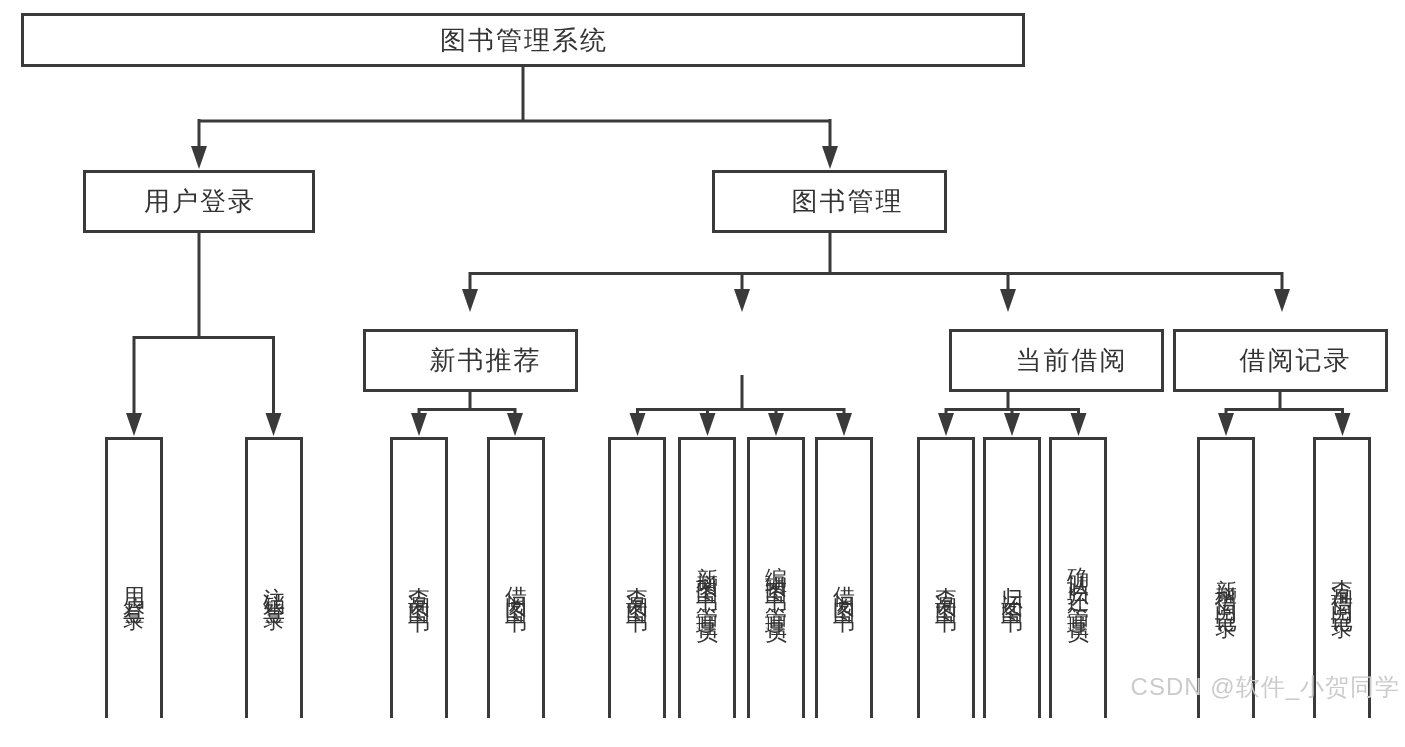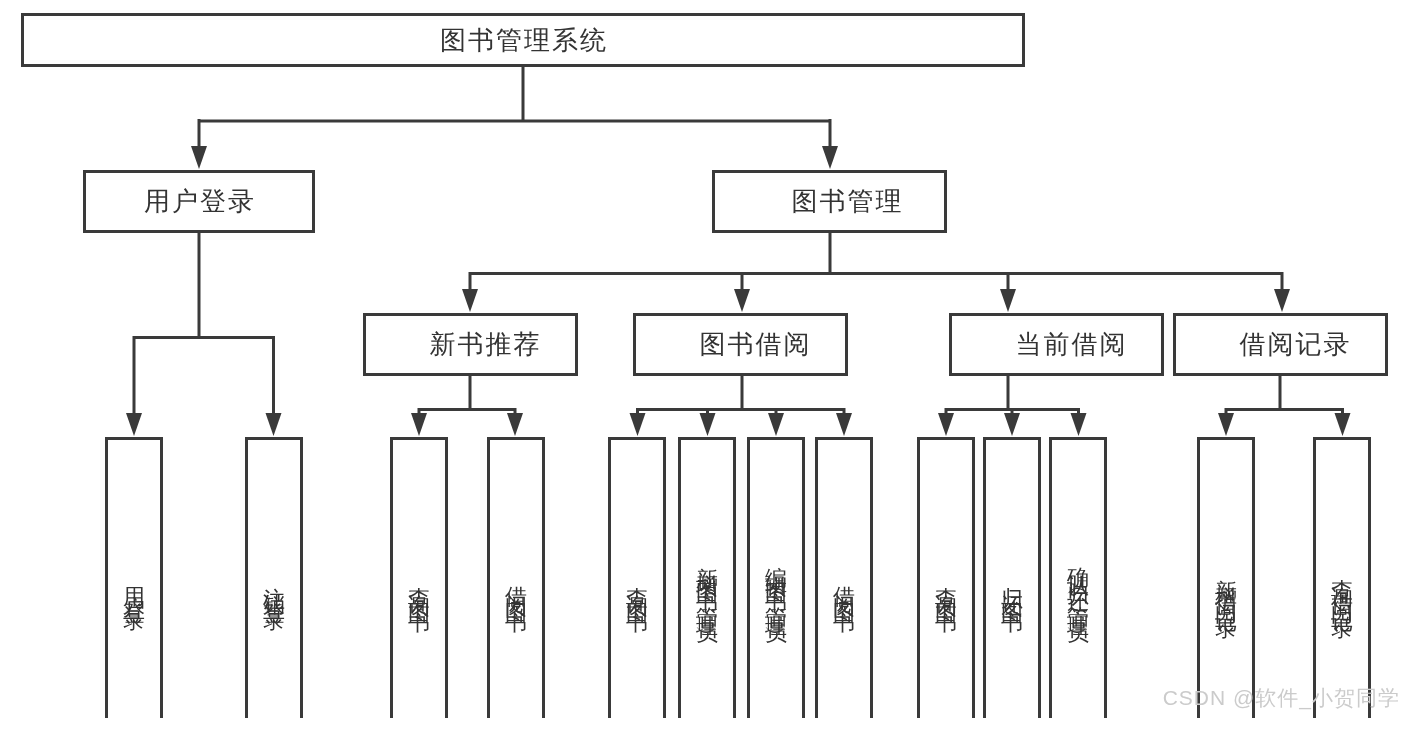--- a/index.html
+++ b/index.html
@@ -31,21 +31,21 @@
     letter-spacing:8px;
     line-height:1;
     white-space:nowrap;
   }
   
   #n-root{left:21px;top:13px;width:1004px;height:54px;}
   
   #n-user-login{left:83px;top:170px;width:232px;height:63px;}
   #n-book-management{left:712px;top:170px;width:235px;height:63px;padding-left:34px;}
   
-  .l3{top:313px;width:215px;height:63px;padding-left:28px;}
+  .l3{top:329px;width:215px;height:63px;padding-left:28px;}
   #n-new-book-recommend{left:363px;}
   #n-book-borrowing{left:633px;}
   #n-current-borrowing{left:902px;margin-left:47px;}
   #n-borrowing-records{left:1173px;}
   
   .leaf{top:437px;width:58px;height:296px;}
   #n-leaf-user-login{left:105px;}
   #n-leaf-logout{left:245px;}
   #n-leaf-query-books-1{left:390px;}
   #n-leaf-borrow-books-1{left:487px;}
@@ -53,22 +53,22 @@
   #n-leaf-add-books{left:678px;}
   #n-leaf-edit-books{left:747px;}
   #n-leaf-borrow-books-2{left:815px;}
   #n-leaf-query-books-3{left:917px;}
   #n-leaf-return-books{left:983px;}
   #n-leaf-confirm-return{left:1049px;}
   #n-leaf-add-record{left:1197px;}
   #n-leaf-query-record{left:1313px;}
   
   #watermark{
-    position:absolute;right:5px;bottom:6px;
-    font-size:21px;letter-spacing:1px;
+    position:absolute;right:5px;bottom:15px;
+    font-size:24px;letter-spacing:1px;
     color:var(--watermark,#cbcbcb);
     z-index:5;white-space:nowrap;
   }
 </style>
 </head>
 <body>
 
 <div id="stage">
 
   <svg id="connectors" viewBox="0 0 1405 747" fill="none" stroke="currentColor" stroke-width="3">
@@ -121,23 +121,20 @@
   <div class="node" id="n-user-login">
     <span class="hlabel">用户登录</span>
   </div>
   <div class="node" id="n-book-management">
     <span class="hlabel">图书管理</span>
   </div>
 
   <div class="node l3" id="n-new-book-recommend">
     <span class="hlabel">新书推荐</span>
   </div>
-  <div class="node l3" id="n-book-borrowing">
-    <span class="hlabel">图书借阅</span>
-  </div>
   <div class="node l3" id="n-current-borrowing">
     <span class="hlabel">当前借阅</span>
   </div>
   <div class="node l3" id="n-borrowing-records">
     <span class="hlabel">借阅记录</span>
   </div>
 
   <div class="node leaf vbox" id="n-leaf-user-login">
     <span class="vlabel">用户登录</span>
   </div>

